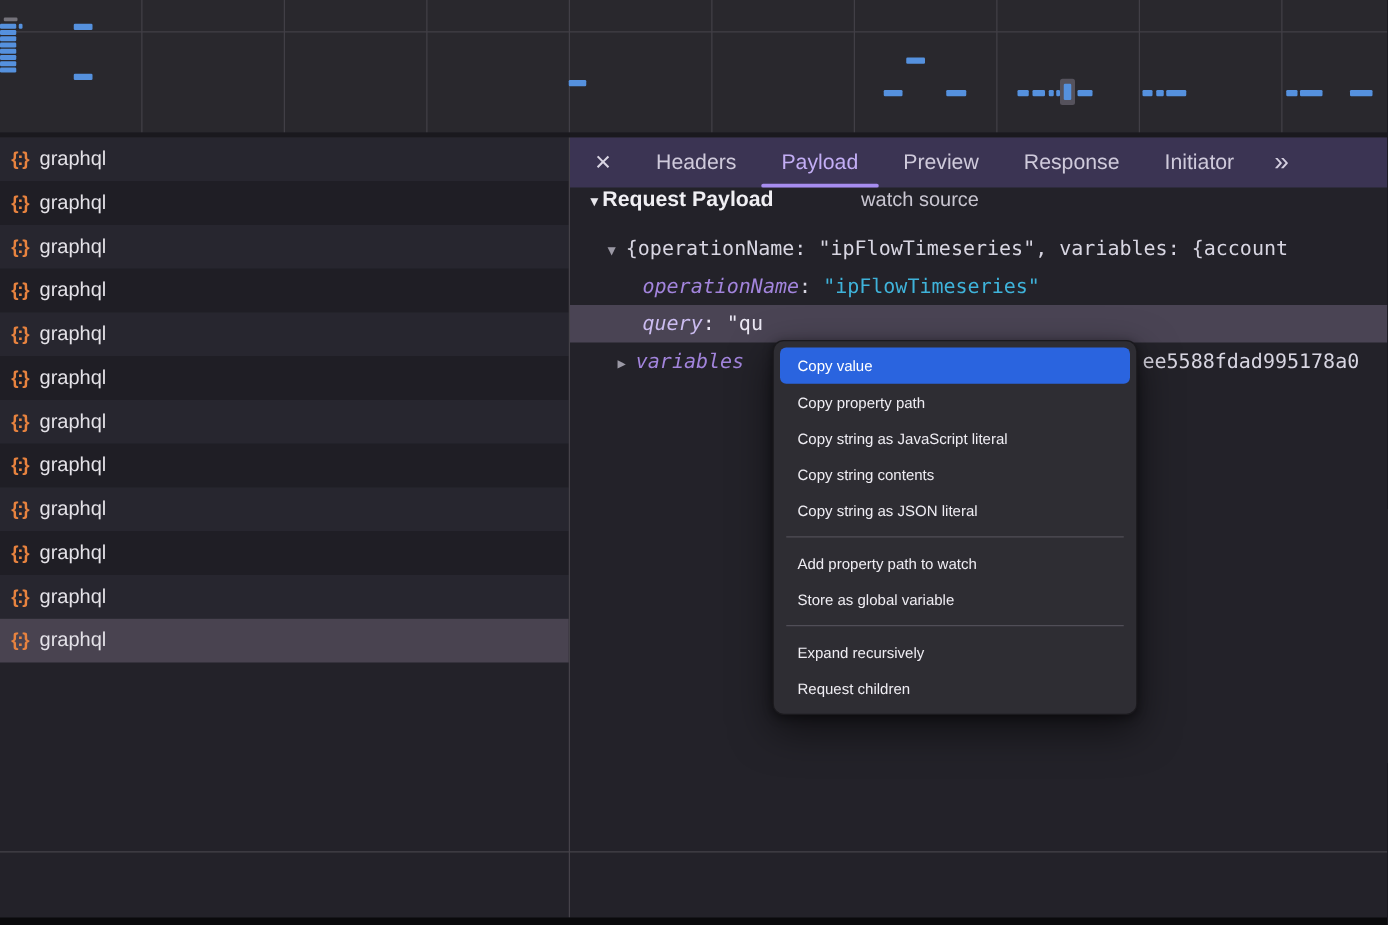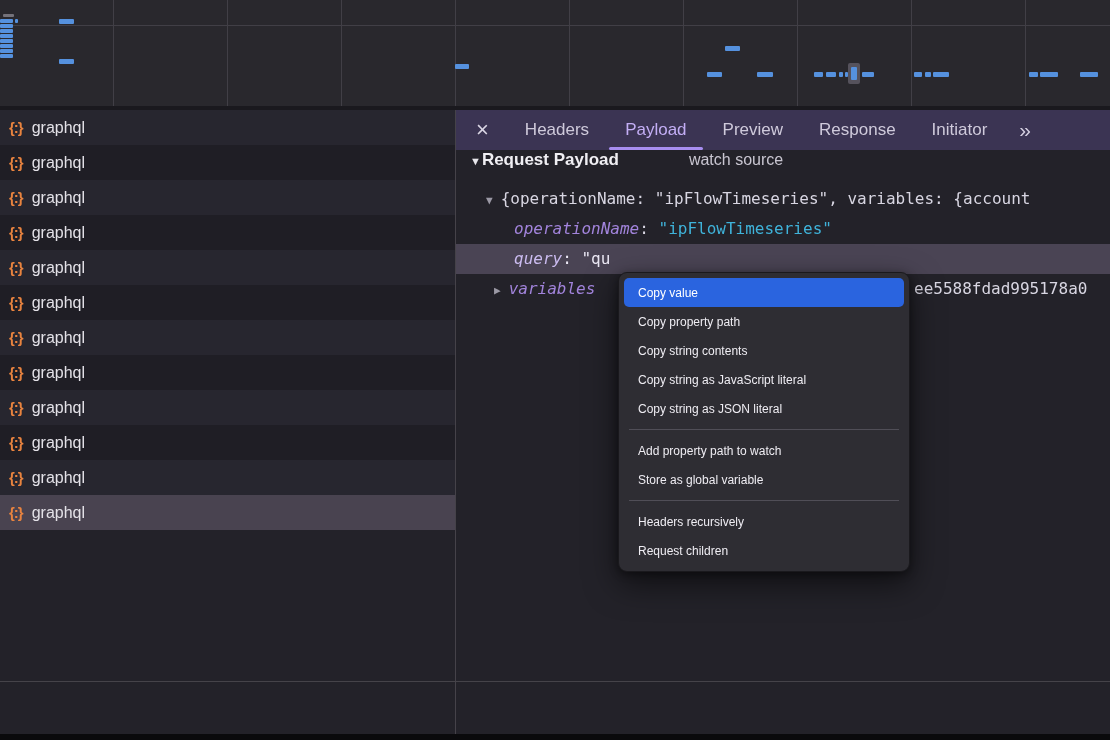--- a/index.html
+++ b/index.html
@@ -200,24 +200,24 @@
         </div>
     </div>
   </div>
 
   <div class="summary-sep"></div>
   <div class="bottom-bar"></div>
 
   <div class="context-menu" id="context-menu">
       <div class="menu-item highlighted">Copy value</div>
       <div class="menu-item">Copy property path</div>
+      <div class="menu-item">Copy string as JavaScript literal</div>
       <div class="menu-item">Copy string contents</div>
-      <div class="menu-item">Copy string as JavaScript literal</div>
       <div class="menu-item">Copy string as JSON literal</div>
       <div class="menu-divider"></div>
       <div class="menu-item">Add property path to watch</div>
       <div class="menu-item">Store as global variable</div>
       <div class="menu-divider"></div>
-      <div class="menu-item">Headers recursively</div>
+      <div class="menu-item">Expand recursively</div>
       <div class="menu-item">Request children</div>
     </div>
 
 </div>
 
 </body></html>

